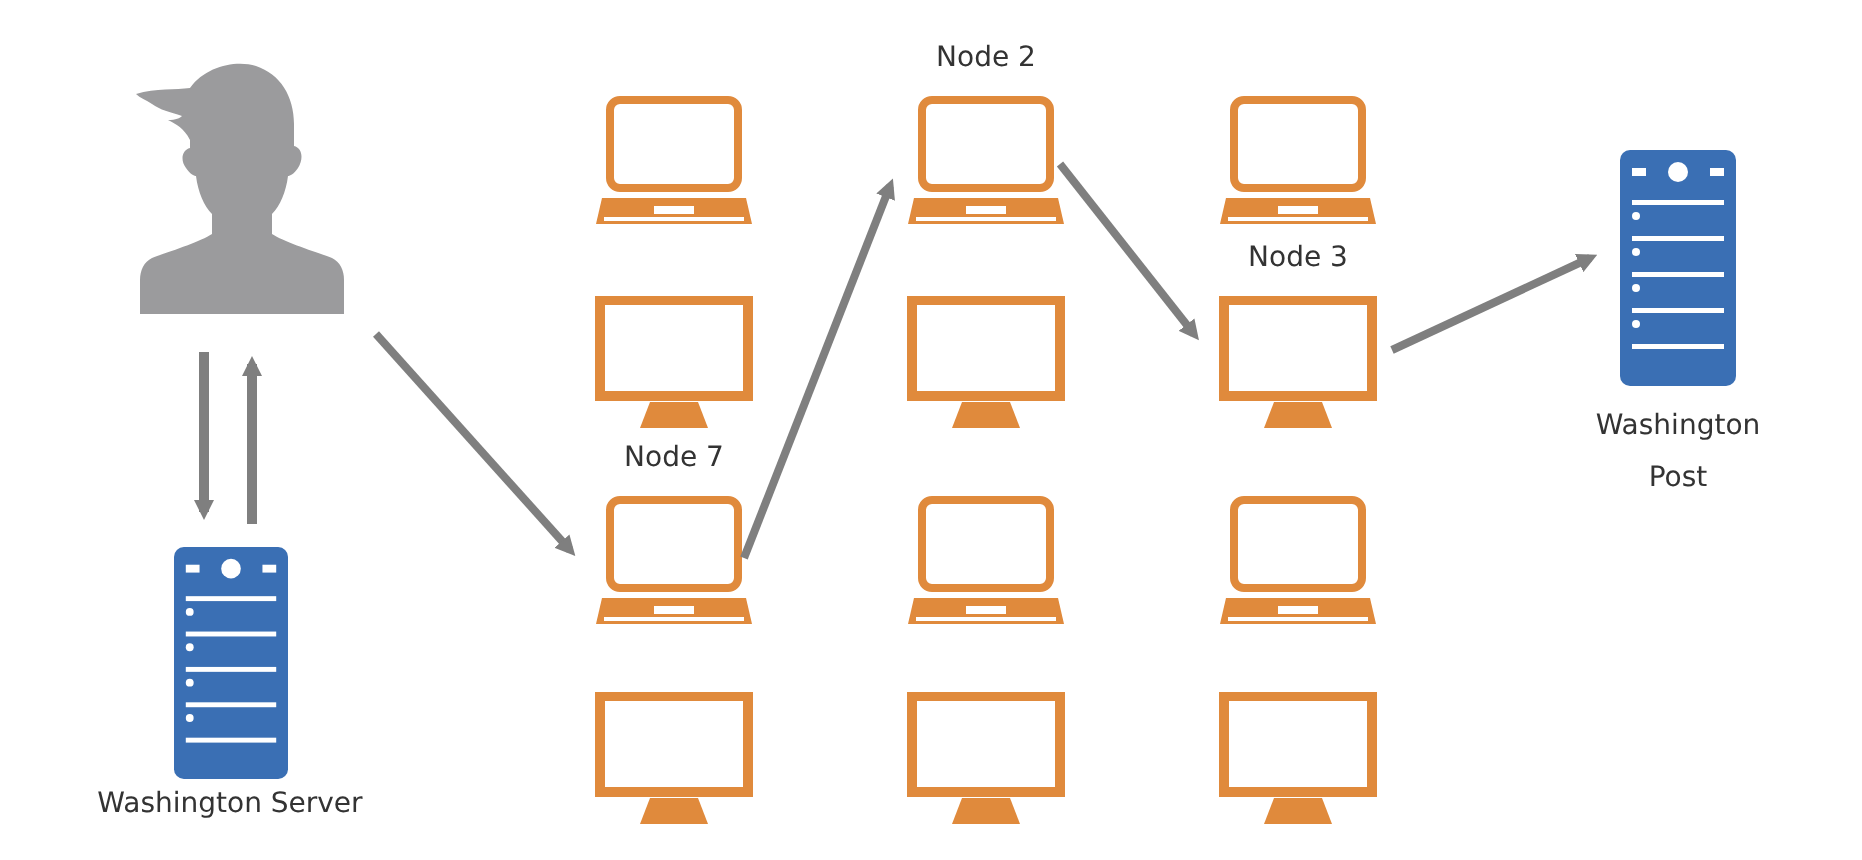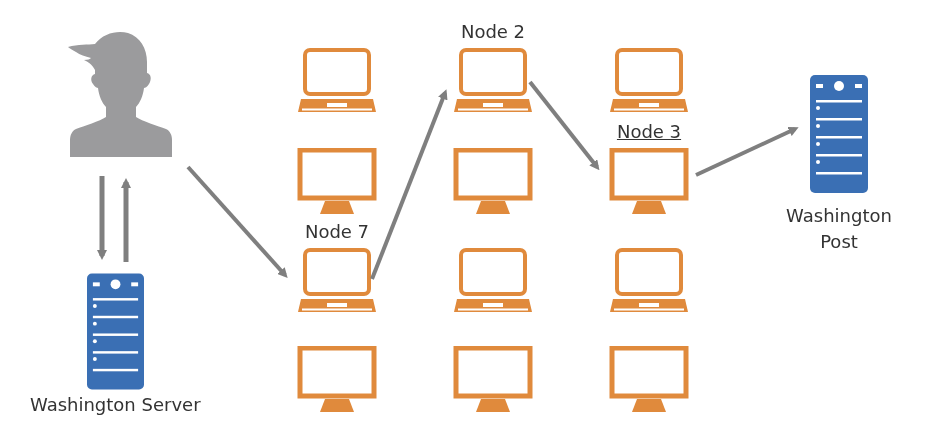--- a/index.html
+++ b/index.html
@@ -1,19 +1,19 @@
 <!DOCTYPE html>
 <html><head>
 <meta charset="utf-8">
 <style>
   html, body { margin: 0; padding: 0; background: #ffffff; }
   body { width: 931px; height: 430px; position: relative; overflow: hidden;
          font-family: "DejaVu Sans", "Liberation Sans", sans-serif; }
   #stage { position: absolute; left: 0; top: 0; width: 931px; height: 430px; }
-  .lbl { position: absolute; color: #333333; font-size: 18px; white-space: nowrap; text-align: center; line-height: 1.3; }
+  .lbl { position: absolute; color: #333333; font-size: 14px; white-space: nowrap; text-align: center; line-height: 1.3; }
 </style>
 </head>
 <body>
 
 <div id="stage">
   <svg id="diagram-svg" width="931" height="430" viewBox="0 0 931 430" xmlns="http://www.w3.org/2000/svg">
     <defs>
       <symbol id="laptop-sym" viewBox="0 0 80 64">
         <rect x="8" y="2" width="64" height="44" rx="5" ry="5" fill="none" stroke="currentColor" stroke-width="4"></rect>
         <path d="M4 51 L76 51 L79 64 L1 64 Z" fill="currentColor"></path>
@@ -74,17 +74,17 @@
     <line x1="696" y1="175" x2="795" y2="129" stroke="#7F7F7F" stroke-width="4" marker-end="url(#arrowhead)"></line>
 
     <use href="#server-sym" x="810" y="75" width="58" height="118" style="color:#3A6FB4"></use>
   </svg>
 
   
   <div class="lbl" style="left:30px; top:393px; width:170px;">Washington Server</div>
 
   <div class="lbl" style="left:297px; top:220px; width:80px;">Node 7</div>
   <div class="lbl" style="left:453px; top:20px; width:80px;">Node 2</div>
-  <div class="lbl" style="left:609px; top:120px; width:80px;text-decoration:underline;">Node 3</div>
+  <div class="lbl" style="left:609px; top:120px; width:80px;">Node 3</div>
 
   <div class="lbl" style="left:764px; top:204px; width:150px;">Washington</div>
   <div class="lbl" style="left:764px; top:230px; width:150px;">Post</div>
 </div>
 
 </body></html>

